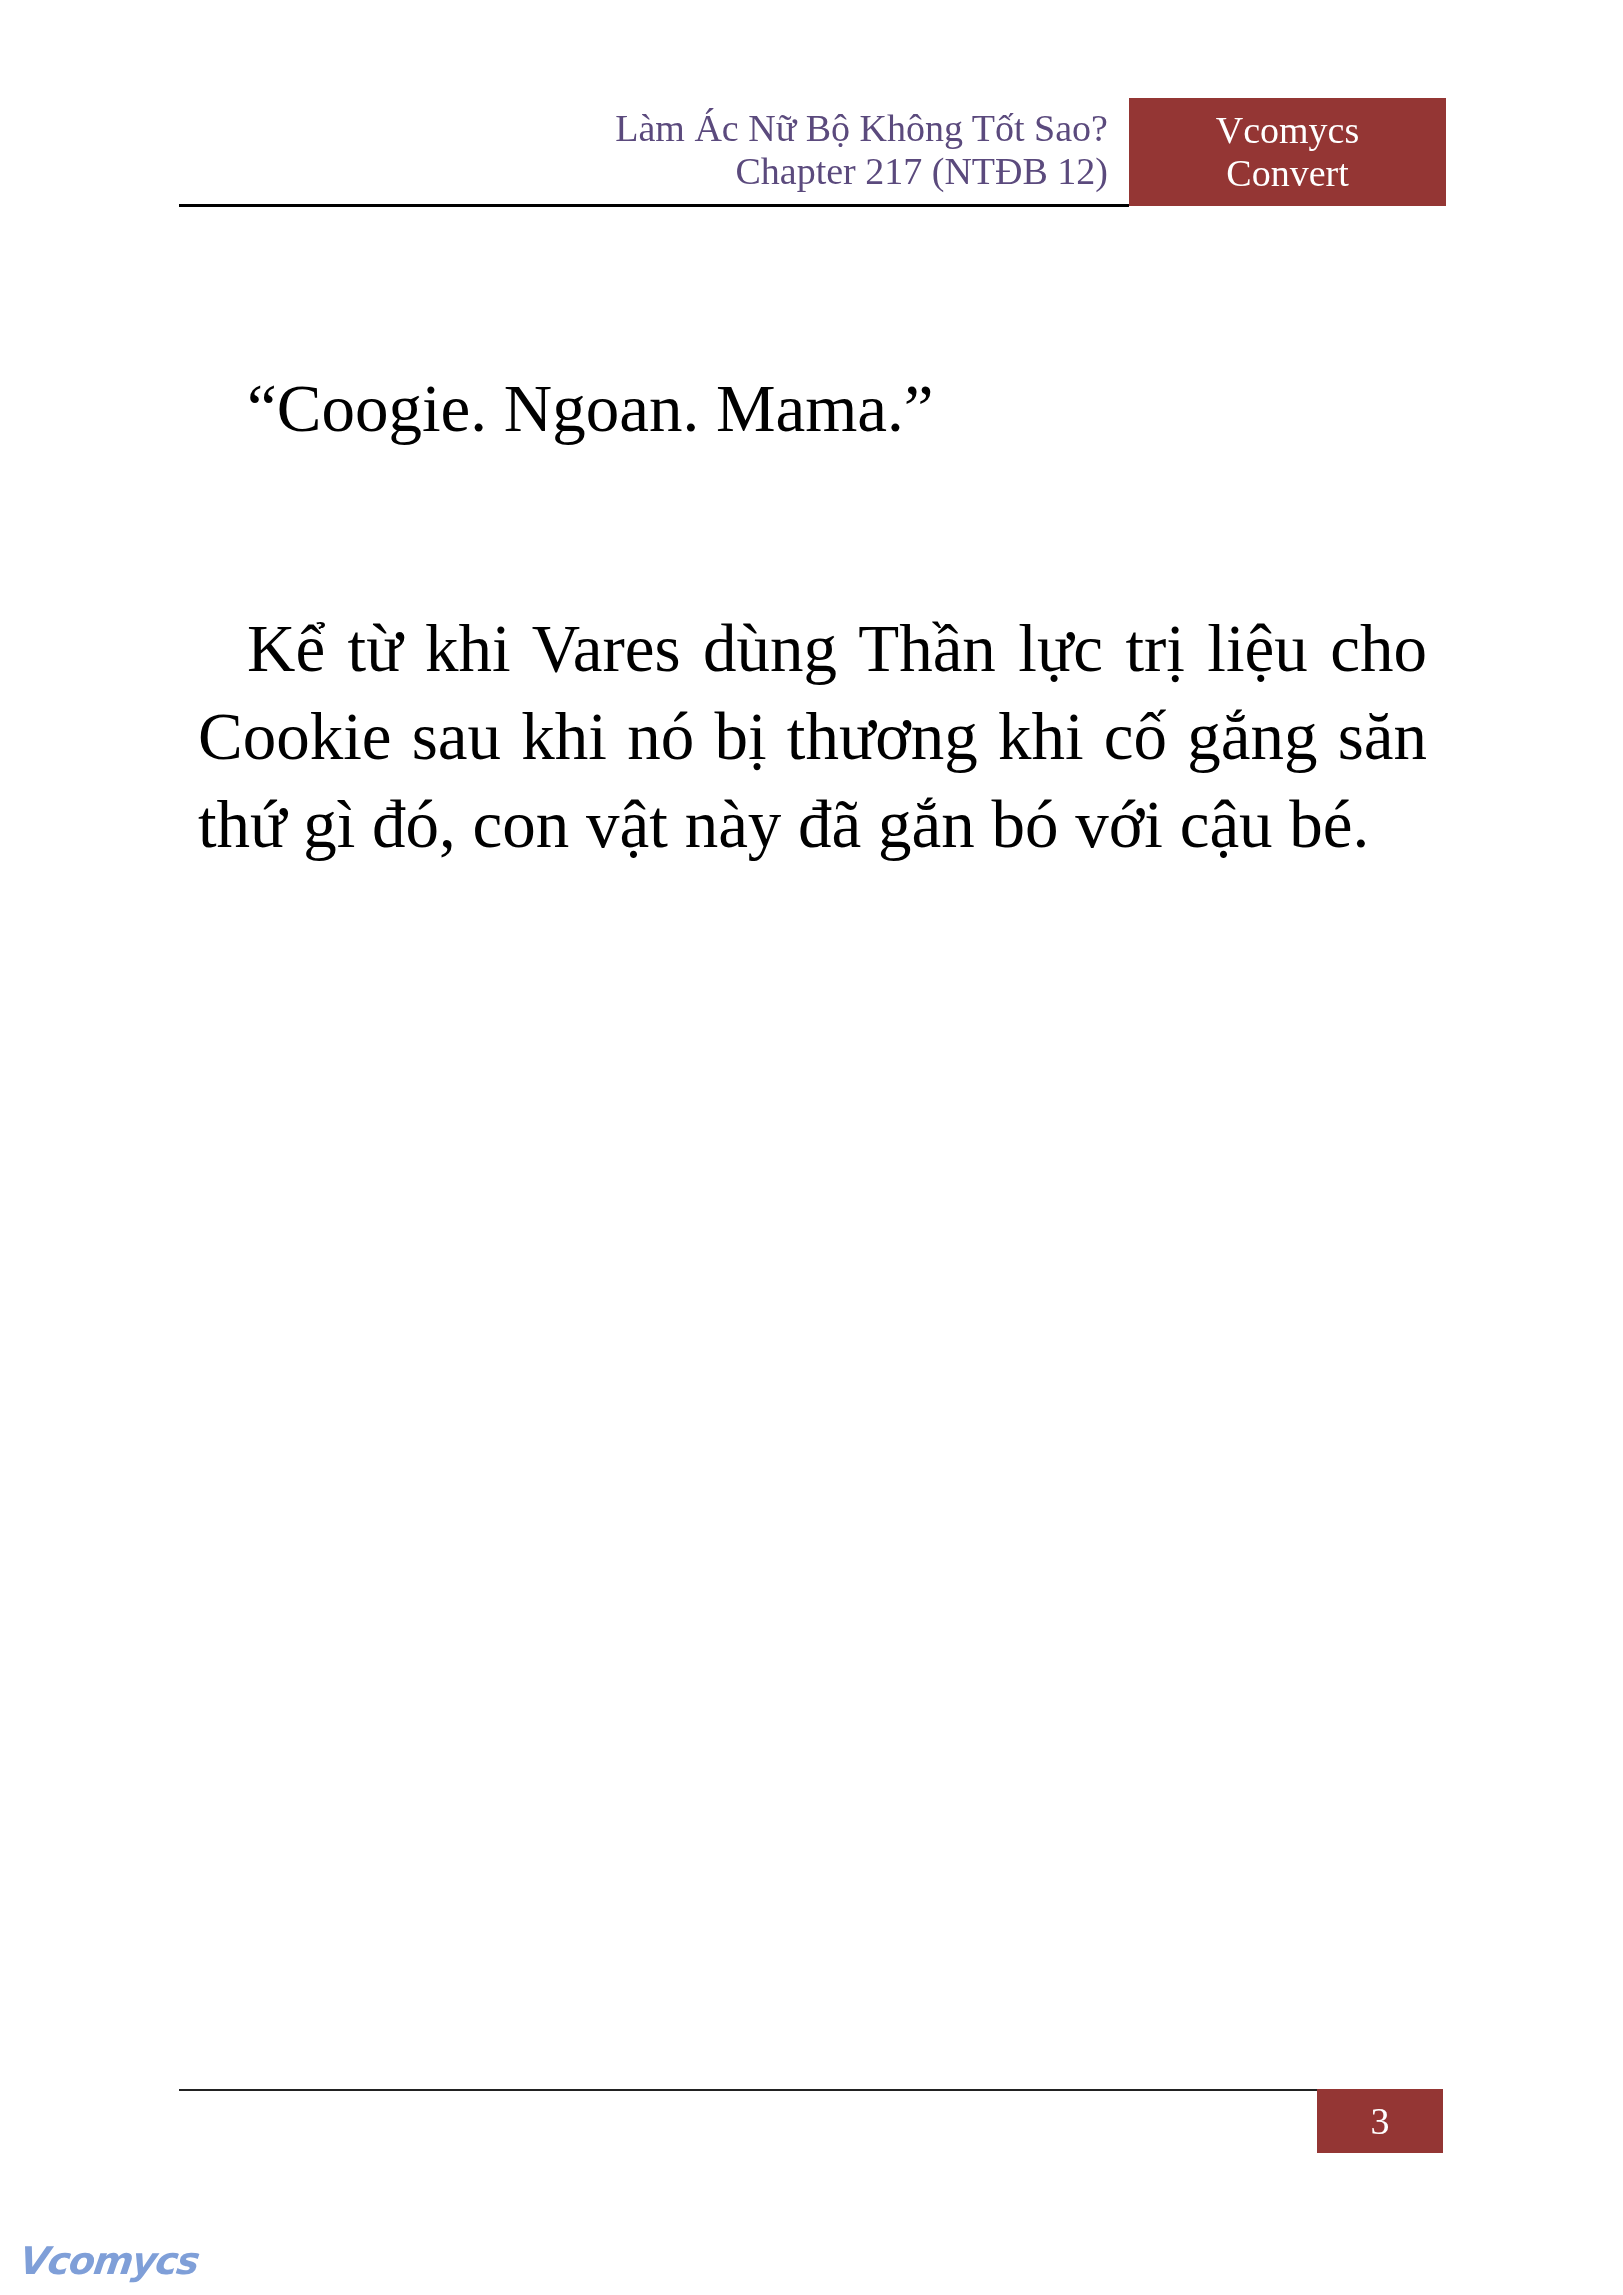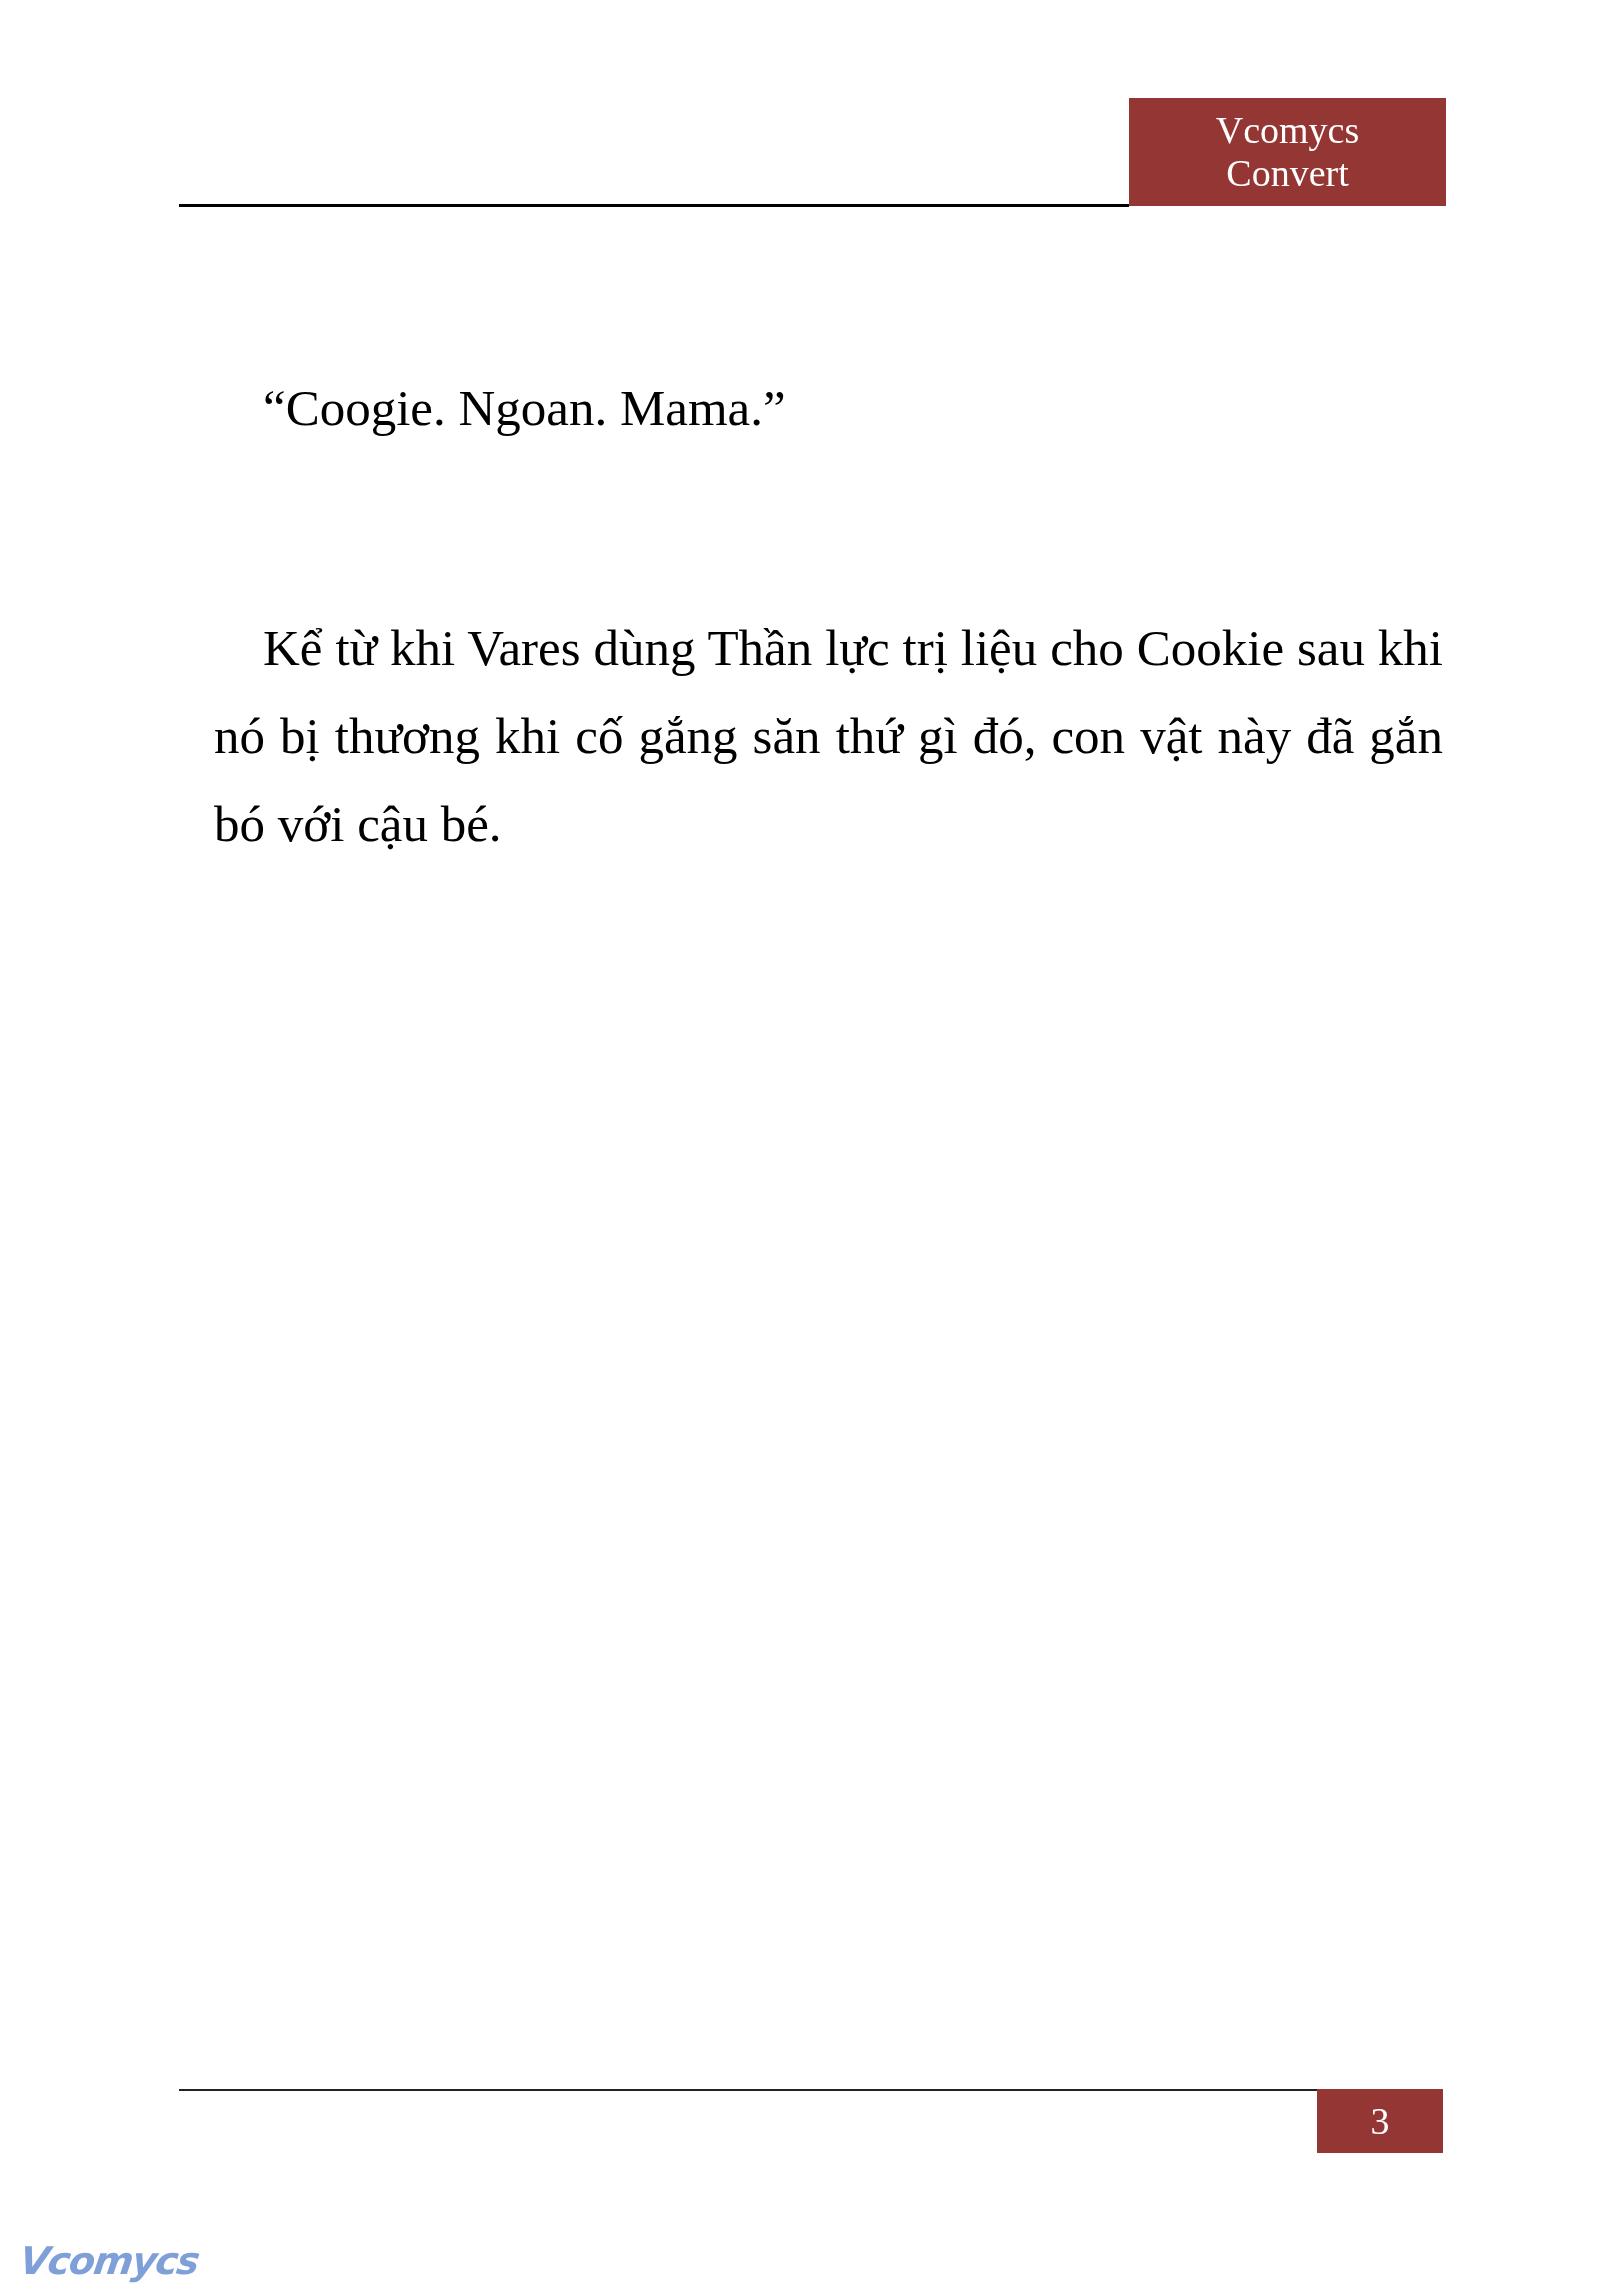--- a/index.html
+++ b/index.html
@@ -10,21 +10,21 @@
   
   .header-text { position: absolute; right: 516px; top: 107px; text-align: right;
                  color: #5b4a7d; font-size: 38px; line-height: 43px; }
   .header-line { position: absolute; left: 179px; top: 204px; width: 950px; height: 2.6px; background: #000; }
   .brand-box { position: absolute; left: 1129px; top: 98px; width: 317px; height: 108px;
                background: #943634; color: #ffffff; text-align: center;
                font-size: 38px; line-height: 43px; padding-top: 10.5px; box-sizing: border-box; }
 
   
   .content { position: absolute; left: 198px; top: 364px; width: 1229px; color: #000;
-             font-size: 51px; line-height: 88px; margin-left: 16px; }
+             font-size: 67px; line-height: 88px; }
   .para { margin: 0; text-indent: 49px; text-align: justify; }
   .para + .para { margin-top: 152px; }
 
   
   .footer-line { position: absolute; left: 179px; top: 2089px; width: 1139px; height: 2px; background: #222; }
   .footer-text { position: absolute; right: 314px; top: 2101px; font-size: 38px; line-height: 43px;
                  color: #000; white-space: nowrap; }
   .footer-brand { color: #ee0000; font-weight: bold; }
   .page-box { position: absolute; left: 1317px; top: 2089px; width: 126px; height: 64px;
               background: #943634; color: #fff; text-align: center; font-size: 38px; line-height: 64px; }
@@ -32,20 +32,24 @@
   
   .logo { position: absolute; left: 19.6px; top: 2239px; font-family: "DejaVu Sans", sans-serif;
           font-weight: bold; font-style: italic; font-size: 38px; letter-spacing: -1.3px;
           color: #7f9fd8; transform: skewX(-8deg); }
 </style>
 </head>
 <body>
 
 <div class="page">
 
+  <div class="header-text">
+    <div>Làm Ác Nữ Bộ Không Tốt Sao?</div>
+    <div>Chapter 217  (NTĐB 12)</div>
+  </div>
 
   <div class="brand-box">
     <div>Vcomycs</div>
     <div>Convert</div>
   </div>
 
   <div class="header-line"></div>
 
   <div class="content">
     <p class="para">“Coogie. Ngoan. Mama.”</p>

